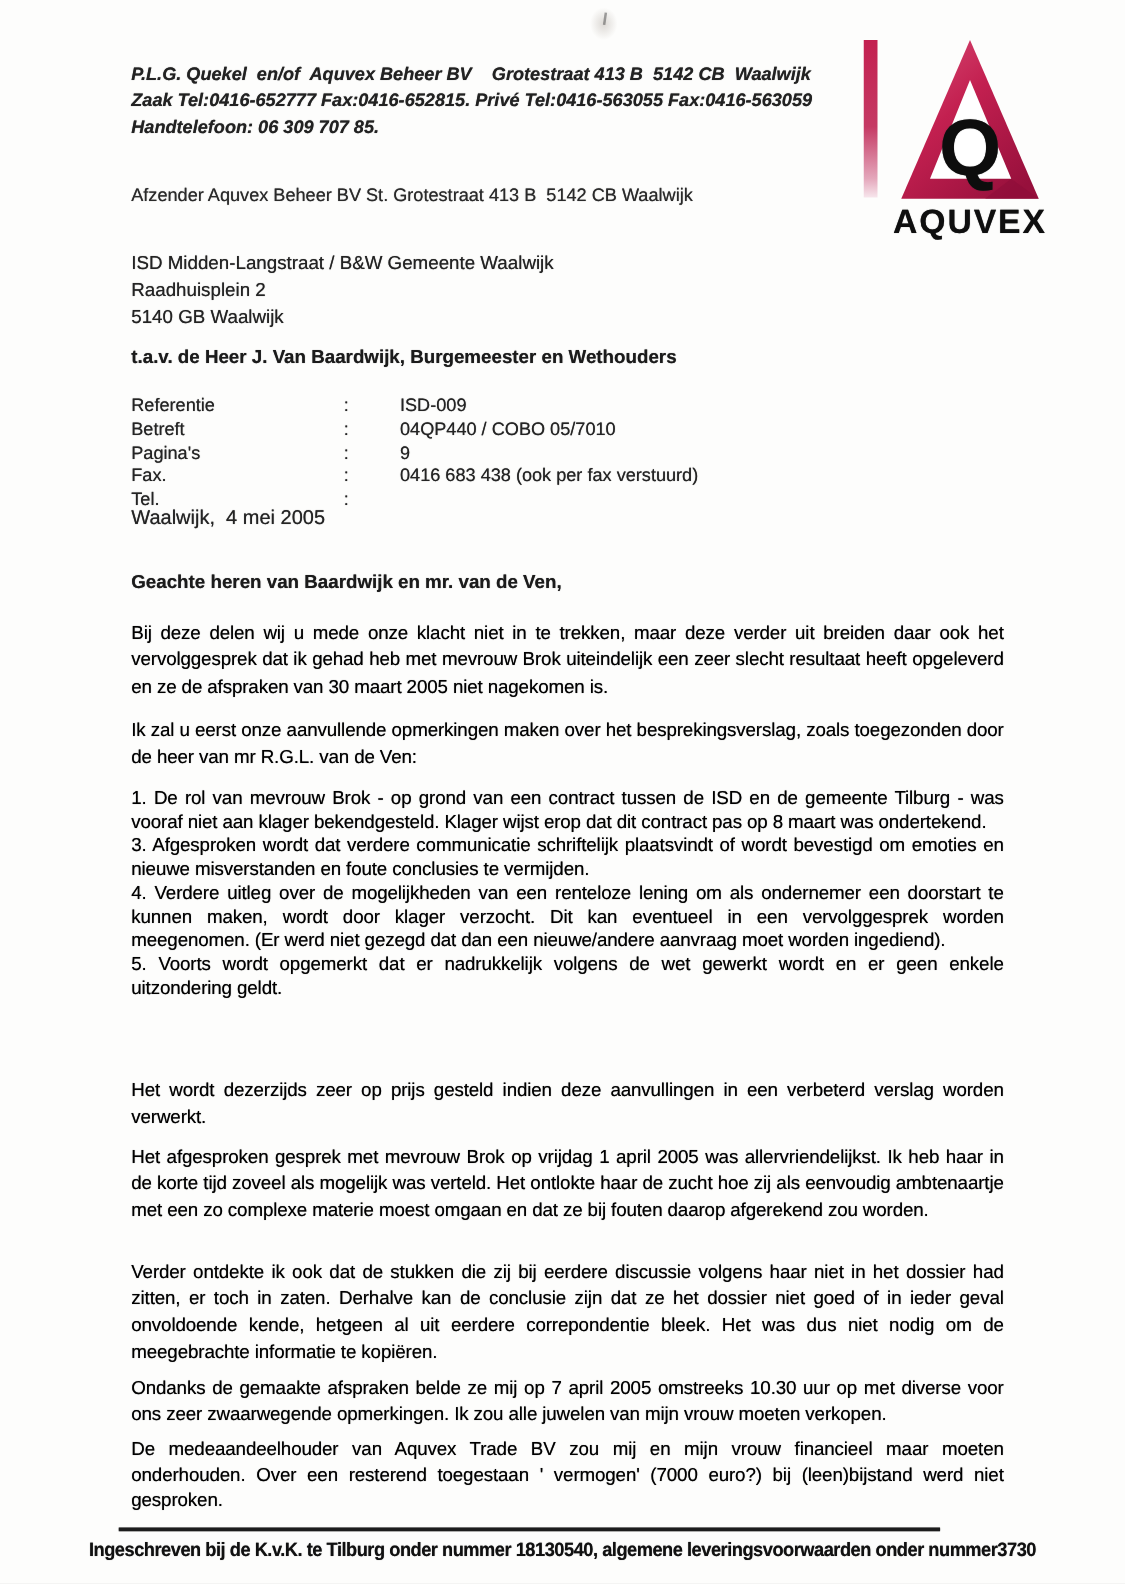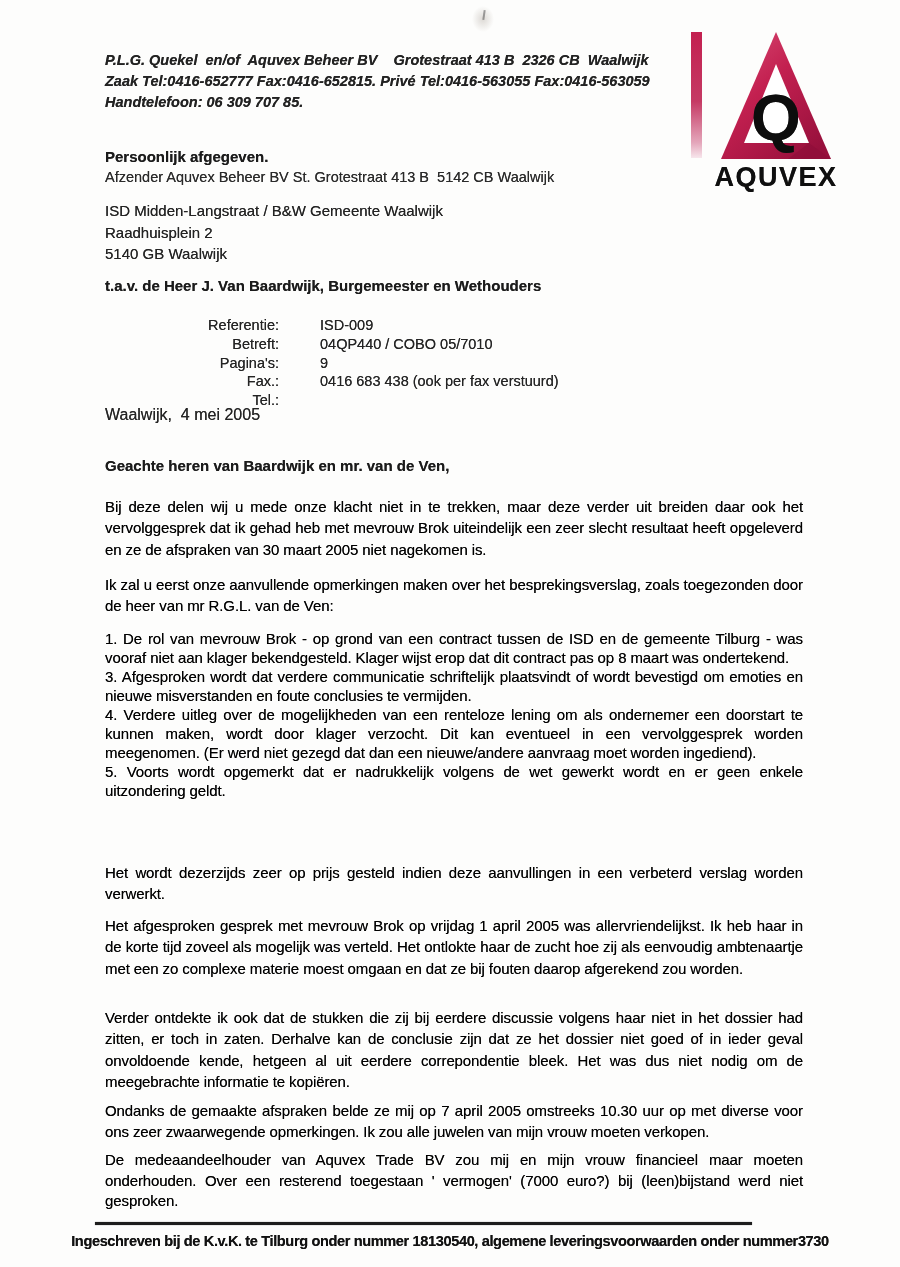--- a/index.html
+++ b/index.html
@@ -38,21 +38,21 @@
   
   .delivery { top: 147px; line-height: 20px; }
   .delivery-method { font-weight: bold; font-size: 15px; }
   .delivery-sender { font-size: 14.5px; color: #2a2a2a; }
   .recipient { top: 200px; font-size: 15px; line-height: 21.5px; color: #232323; }
   .attention { top: 277px; font-weight: bold; font-size: 15px; }
 
   
   .reftable { top: 316px; font-size: 14.5px; color: #242424; }
   .refrow { display: flex; line-height: 18.8px; }
-  .reflabel { width: 170px; text-align: right; }
+  .reflabel { width: 170px; }
   .refsep { width: 45px; }
   .refvalue { flex: 1; }
 
   .dateline { top: 406px; font-size: 16px; color: #242424; }
   .salutation { top: 457px; font-weight: bold; font-size: 15px; }
 
   
   .para {
     font-size: 15px; line-height: 21.4px; letter-spacing: -0.1px;
     text-align: justify; color: #000000;
@@ -78,21 +78,21 @@
 </style>
 </head>
 <body>
 
 <div class="page">
 
   <div class="abs artifact-smudge"></div>
   <div class="abs artifact"></div>
 
   <div class="abs content letterhead">
-    <div class="pre">P.L.G. Quekel  en/of  Aquvex Beheer BV    Grotestraat 413 B  2326 CB  Waalwijk</div>
+    <div class="pre">P.L.G. Quekel  en/of  Aquvex Beheer BV    Grotestraat 413 B  5142 CB  Waalwijk</div>
     <div class="pre">Zaak Tel:0416-652777 Fax:0416-652815. Privé Tel:0416-563055 Fax:0416-563059</div>
     <div class="pre">Handtelefoon: 06 309 707 85.</div>
   </div>
 
   <svg class="abs logo" viewBox="0 0 152 164" xmlns="http://www.w3.org/2000/svg">
     <defs>
       <linearGradient id="barGrad" x1="0" y1="0" x2="0" y2="1">
         <stop offset="0" stop-color="#c32050"></stop>
         <stop offset="0.55" stop-color="#c53a64"></stop>
         <stop offset="0.88" stop-color="#e4a7bb"></stop>
@@ -106,21 +106,20 @@
     </defs>
     <rect x="3" y="4" width="11" height="126" fill="url(#barGrad)"></rect>
     <polygon points="88,4 33,131 143,131" fill="url(#triGrad)"></polygon>
     <polygon points="88,36 56,115 121,115" fill="#ffffff"></polygon>
     <path d="M121,115 L143,131 L100,131 Z" fill="#8c0d38" opacity="0.55"></path>
     <text x="88" y="112" text-anchor="middle" font-family="Liberation Sans, sans-serif" font-size="64" font-weight="bold" fill="#0d0d0d">Q</text>
     <text x="88" y="158" text-anchor="middle" font-family="Liberation Sans, sans-serif" font-size="27" font-weight="bold" letter-spacing="1.5" fill="#0f0f0f">AQUVEX</text>
   </svg>
 
   <div class="abs content delivery">
-    <div class="delivery-method">Persoonlijk afgegeven.</div>
     <div class="delivery-sender pre">Afzender Aquvex Beheer BV St. Grotestraat 413 B  5142 CB Waalwijk</div>
   </div>
 
   <div class="abs content recipient">
     <div>ISD Midden-Langstraat / B&amp;W Gemeente Waalwijk</div>
     <div>Raadhuisplein 2</div>
     <div>5140 GB Waalwijk</div>
   </div>
   <div class="abs content attention">t.a.v. de Heer J. Van Baardwijk, Burgemeester en Wethouders</div>
 

